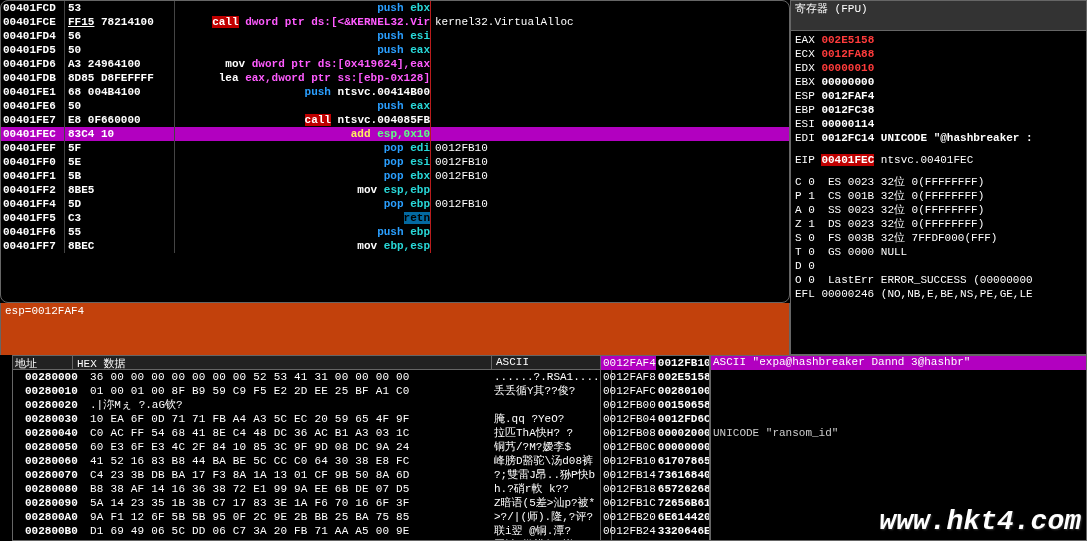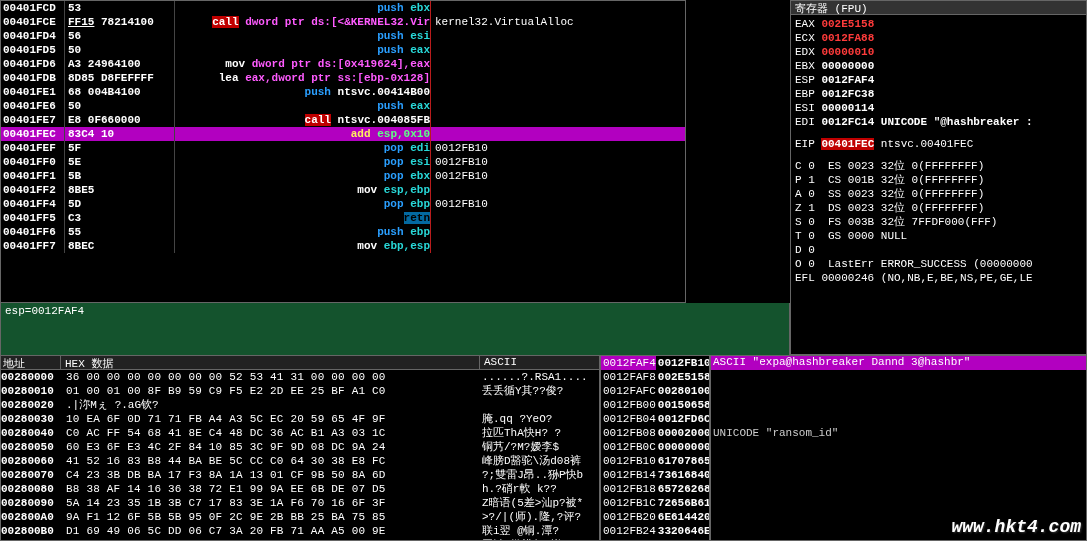--- a/index.html
+++ b/index.html
@@ -7,62 +7,62 @@
     background: #000;
     font-family: "Courier New", Consolas, monospace;
     font-size: 11px;
     color: #ccc;
     width: 1087px;
     height: 541px;
     overflow: hidden;
     position: relative;
   }
   .pane { position: absolute; border: 1px solid #666; overflow: hidden; }
-  .disasm { left: 0; top: 0; width: 686px; height: 303px; }
+  .disasm { left: 0; top: 0; width: 790px; height: 303px; border-radius: 8px; }
   .registers { left: 790px; top: 0; right: 0; width: 297px; height: 355px; }
-  .hexdump { left: 0; top: 355px; width: 600px; height: 186px; }
+  .hexdump { left: 12px; top: 355px; width: 600px; height: 186px; }
   .stack { left: 600px; top: 355px; width: 110px; height: 186px; }
   .stackdata { left: 710px; top: 355px; width: 377px; height: 186px; }
 
   .row { display: flex; height: 14px; line-height: 14px; white-space: nowrap; }
   .addr { width: 64px; color: #fff; font-weight: bold; border-right: 1px solid #444; padding: 0 2px; }
   .bytes { width: 110px; color: #fff; font-weight: bold; border-right: 1px solid #444; padding: 0 3px; }
   .mn { width: 255px; padding-left: 4px; text-align: right; }
   .cmt { flex: 1; color: #fff; padding-left: 4px; border-left: 1px solid #b91c1c; }
 
   .c-w { color:#fff; } .c-b { color:#2a9fff; } .c-y { color:#ffef5e; }
   .c-g { color:#5eff85; } .c-r { color:#ff3b3b; } .c-p { color:#ff5bff; }
   .c-c { color:#28d8d8; }
   .hl { background:#b200c0; }
   .hl-red { background:#c00000; color:#fff; }
   .hl-cyan { background:#0369a1; color:#000; }
   .bold { font-weight:bold; }
 
-  .reg-title { background:#333; color:#fff; height:14px; padding-left:4px; border-bottom:1px solid #666; }
+  .reg-title { background:#333; color:#fff; height:30px; padding-left:4px; border-bottom:1px solid #666; }
   .reg-body { padding:2px 4px; line-height:14px; white-space:pre; }
 
-  .status { position:absolute; top:303px; left:0; width:790px; height:52px; padding:2px 4px; color:#fff; background:#14532d; border-left:1px solid #666; border-right:1px solid #666; }
+  .status { position:absolute; top:303px; left:0; width:790px; height:52px; padding:2px 4px; color:#fff; background:#c2410c; border-left:1px solid #666; border-right:1px solid #666; }
 
   .hex-head { background:#222; color:#fff; height:14px; display:flex; border-bottom:1px solid #666; }
   .hex-head .h1 { width:60px; padding-left:2px; border-right:1px solid #666; }
   .hex-head .h2 { flex:1; padding-left:4px; }
   .hex-head .h3 { width:120px; padding-left:4px; border-left:1px solid #666; }
   .hexrow { display:flex; height:14px; line-height:14px; white-space:nowrap; }
-  .haddr { width:62px; color:#fff; font-weight:bold; padding-left:0; }
+  .haddr { width:62px; color:#fff; font-weight:bold; padding-left:0;margin-left:12px; }
   .hbytes { flex:1; color:#fff; padding-left:3px; letter-spacing:0.2px; }
   .hascii { width:120px; color:#fff; padding-left:3px; }
 
   .stackrow { display:flex; height:14px; line-height:14px; }
   .saddr { width:58px; color:#fff; padding-left:2px; }
   .sval { flex:1; color:#fff; font-weight:bold; padding-left:2px; }
 
   .sd-body { padding:0 2px; line-height:14px; }
   .sd-first { background:#b200c0; color:#fff; height:14px; padding-left:2px; }
 
-  .watermark { position:absolute; right:6px; bottom:4px; color:#fff; font-size:18px; font-style:italic; font-weight:bold; text-shadow:1px 1px 2px #333; pointer-events:none; }
+  .watermark { position:absolute; right:6px; bottom:4px; color:#fff; font-size:28px; font-style:italic; font-weight:bold; text-shadow:1px 1px 2px #333; pointer-events:none; }
 </style>
 </head>
 <body>
 
 <div class="pane disasm">
   <div id="disasm-body">
       <div class="row">
         <div class="addr">00401FCD</div>
         <div class="bytes">53</div>
         <div class="mn"><span class="bold c-b">push</span> <span class="bold c-c">ebx</span></div>

